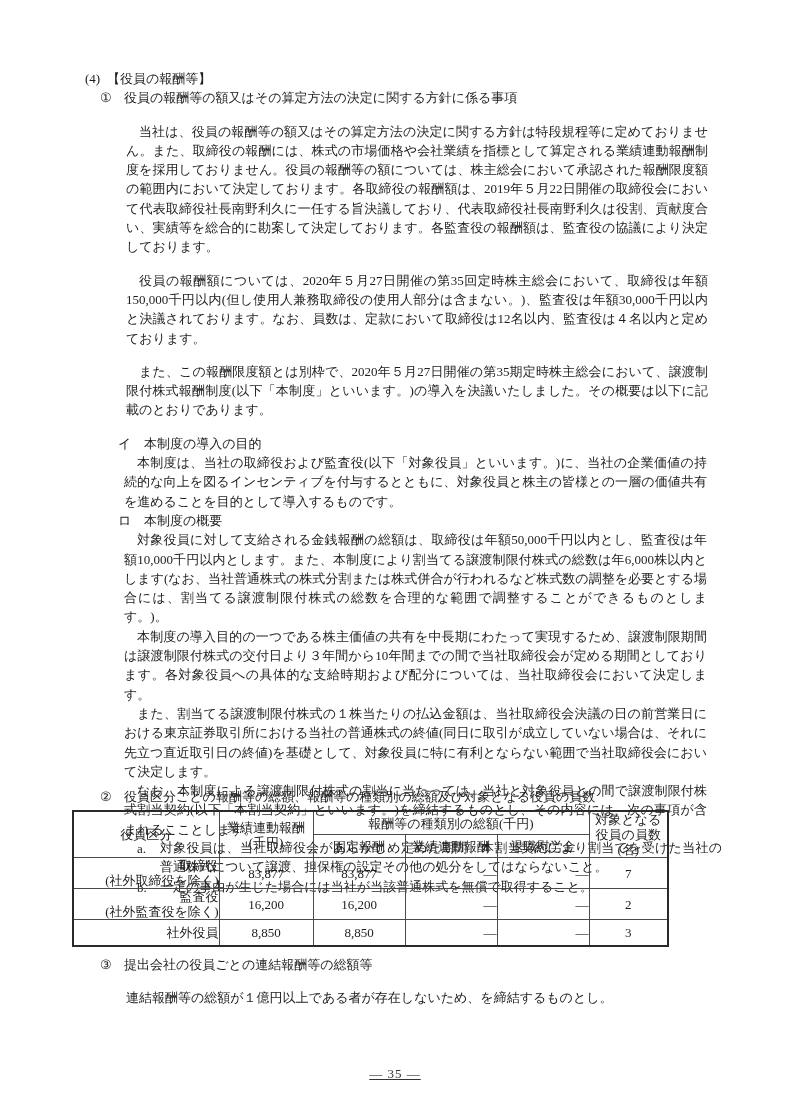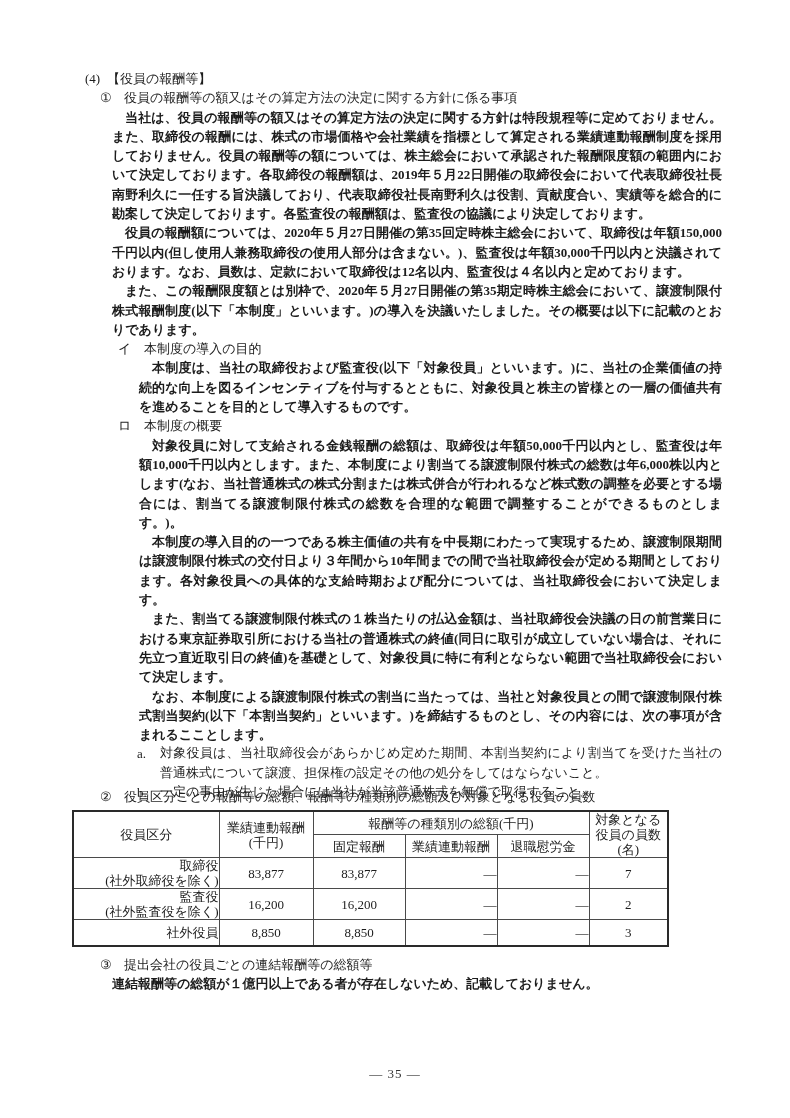--- a/index.html
+++ b/index.html
@@ -12,23 +12,23 @@
   .page{position:absolute;inset:0;width:790px;height:1118px;background:#fff;overflow:hidden;}
   .grp{position:absolute;left:85px;width:637px;font-size:13px;line-height:19.3px;}
   #grp-main{top:69px;}
   #grp-table{top:787px;}
   #grp-item3{top:955px;}
   .hline{display:flex;}
   .hline .mk{flex:0 0 auto;}
   .sec4 .mk{width:22px;}
   .num-item .mk{width:24px;margin-left:15px;}
   .body-l1{margin-left:27px;width:610px;text-align:justify;}
-  .body-l1 p{margin:0;text-indent:13px;font-weight:bold;}
+  .body-l1 p{margin:14px;text-indent:13px;}
   .sub-item .mk{width:26px;margin-left:33px;}
-  .body-l2{margin-left:54px;width:583px;text-align:justify;font-weight:bold;}
+  .body-l2{margin-left:39px;width:583px;text-align:justify;}
   .body-l2 p{margin:0;text-indent:13px;}
   .ab-list{margin-left:52px;width:585px;}
   .ab-item{display:flex;}
   .ab-item .abmk{flex:0 0 23px;}
   .ab-item .abtx{flex:1;text-align:justify;font-family:Liberation Mono, monospace;}
   
   table.comp{
     border-collapse:collapse;table-layout:fixed;
     margin-left:-13px;margin-top:4px;width:595px;
     font-size:13px;
@@ -39,21 +39,21 @@
   }
   table.comp{border:2px solid #2a2a2a;}
   th.hcell{text-align:center;padding:3px 2px;}
   td.lbl{text-align:right;padding:3px 4px;height:25px;}
   td.numc{text-align:center;padding:3px 7px 3px 2px;}
   td.dashc{text-align:right;padding:3px 24px 3px 2px;}
   .cellline{display:block;}
   .cellline:empty{display:none;}
   .pageno{
     position:absolute;top:1066px;left:0;width:790px;text-align:center;
-    font-size:13px;color:#333;letter-spacing:1px;
+    font-size:13px;color:#333;letter-spacing:1px;text-decoration:underline;
   }
 </style>
 </head>
 <body>
 
 <div class="page">
 
   <div class="grp" id="grp-main">
 
     <div class="hline sec4">
@@ -173,19 +173,19 @@
       </tbody>
     </table>
   </div>
 
   <div class="grp" id="grp-item3">
     <div class="hline num-item">
       <span class="mk">③</span>
       <span>提出会社の役員ごとの連結報酬等の総額等</span>
     </div>
     <div class="body-l1">
-      <p style="text-indent:0;">連結報酬等の総額が１億円以上である者が存在しないため、記載しておりません。</p>
+      <p style="text-indent:0;">連結報酬等の総額が１億円以上である者が存在しないため、を締結するものとし。</p>
     </div>
   </div>
 
   <div class="pageno">― 35 ―</div>
 
 </div>
 
 </body></html>

